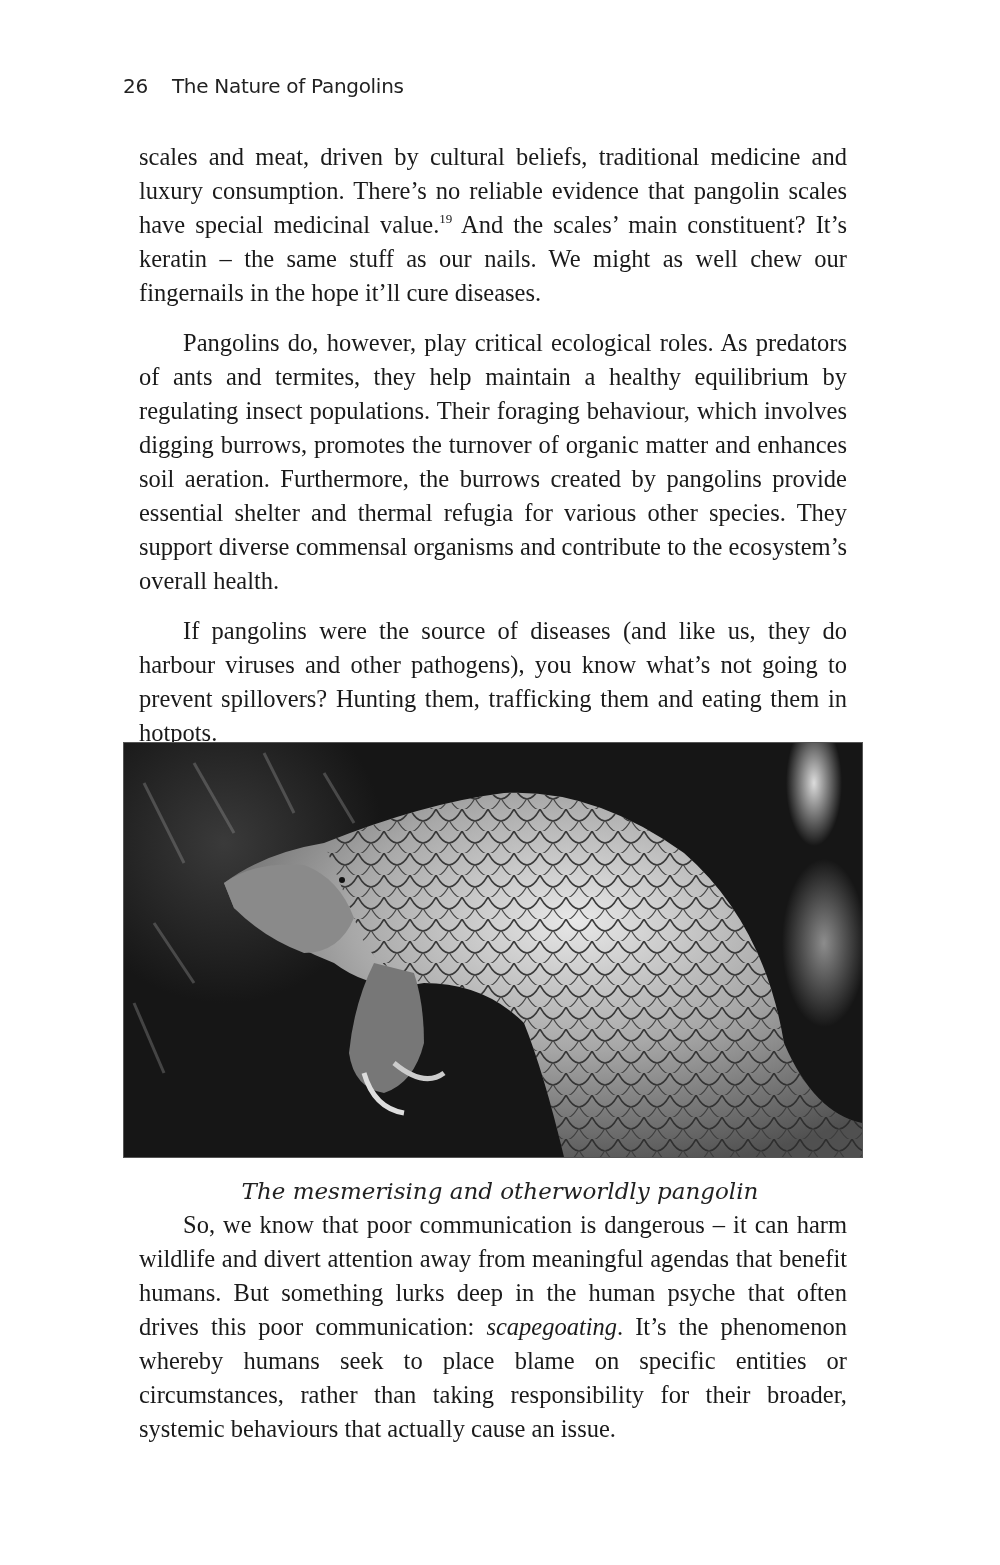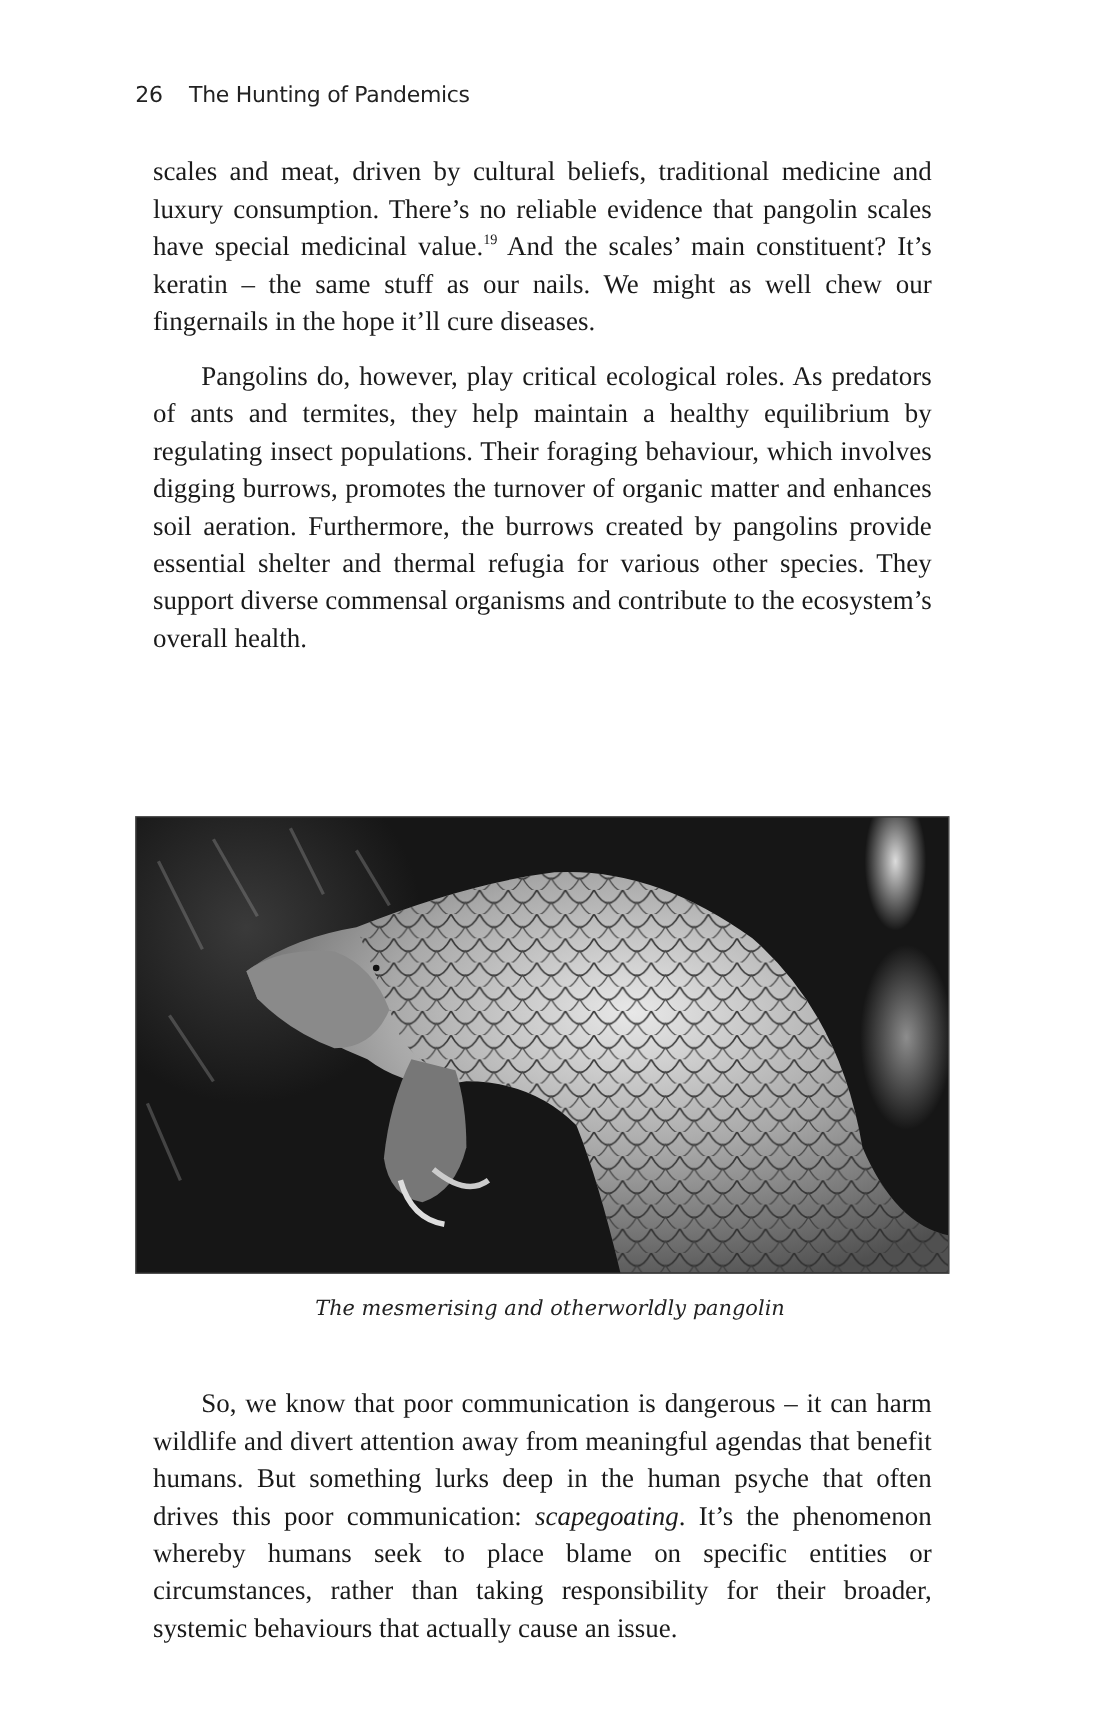--- a/index.html
+++ b/index.html
@@ -21,35 +21,36 @@
     position: absolute; left: 123px; top: 742px; width: 738px; height: 414px;
     border: 1px solid #555; overflow: hidden;
     background:
       radial-gradient(ellipse 40px 90px at 690px 40px, rgba(255,255,255,0.85), rgba(255,255,255,0) 70%),
       radial-gradient(ellipse 60px 120px at 700px 200px, rgba(220,220,220,0.6), rgba(255,255,255,0) 70%),
       radial-gradient(ellipse 200px 200px at 100px 100px, #3a3a3a, #161616 80%),
       #141414;
   }
   .caption {
     position: absolute; left: 0; width: 1000px; top: 1178px; text-align: center;
-    font-family: "DejaVu Serif", serif; font-style: italic; font-size: 19px; color: #222;
+    font-family: "DejaVu Serif", serif; font-style: italic; font-size: 23px; color: #222;
   }
   em.term { font-style: italic; }
 </style>
 </head>
 <body>
 
 <div class="running-head">
   <span class="pg">26</span>
-  <span>The Hunting of Pandemics</span>
+  <span>The Nature of Pangolins</span>
 </div>
 
 <div class="body-text" style="top:124px;">
   <p><span>scales and meat, driven by cultural beliefs, traditional medicine and luxury consumption. There’s no reliable evidence that pangolin scales have special medicinal value.</span><sup>19</sup><span> And the scales’ main constituent? It’s keratin – the same stuff as our nails. We might as well chew our fingernails in the hope it’ll cure diseases.</span></p>
   <p class="indent">Pangolins do, however, play critical ecological roles. As predators of ants and termites, they help maintain a healthy equilibrium by regulating insect populations. Their foraging behaviour, which involves digging burrows, promotes the turnover of organic matter and enhances soil aeration. Furthermore, the burrows created by pangolins provide essential shelter and thermal refugia for various other species. They support diverse commensal organisms and contribute to the ecosystem’s overall health.</p>
+  <p class="indent">If pangolins were the source of diseases (and like us, they do harbour viruses and other pathogens), you know what’s not going to prevent spillovers? Hunting them, trafficking them and eating them in hotpots.</p>
 </div>
 
 <div class="figure">
   <svg width="738" height="414" viewBox="0 0 738 414">
     <defs>
       <radialGradient id="bodyG" cx="0.55" cy="0.35" r="0.7">
         <stop offset="0" stop-color="#e8e8e8"></stop>
         <stop offset="0.5" stop-color="#a8a8a8"></stop>
         <stop offset="1" stop-color="#505050"></stop>
       </radialGradient>
@@ -75,15 +76,15 @@
     <circle cx="218" cy="137" r="3" fill="#111"></circle>
 
     <path d="M250 220 Q230 260 225 310 Q230 345 260 350 Q290 340 300 300 Q300 260 290 230 Z" fill="#777"></path>
     <path d="M240 330 Q250 365 280 370" fill="none" stroke="#ddd" stroke-width="5"></path>
     <path d="M270 320 Q300 345 320 330" fill="none" stroke="#ccc" stroke-width="5"></path>
   </svg>
 </div>
 
 <div class="caption">The mesmerising and otherworldly pangolin</div>
 
-<div class="body-text" style="top:1244px;">
+<div class="body-text" style="top:1192px;">
   <p class="indent"><span>So, we know that poor communication is dangerous – it can harm wildlife and divert attention away from meaningful agendas that benefit humans. But something lurks deep in the human psyche that often drives this poor communication: </span><em class="term">scapegoating</em><span>. It’s the phenomenon whereby humans seek to place blame on specific entities or circumstances, rather than taking responsibility for their broader, systemic behaviours that actually cause an issue.</span></p>
 </div>
 
 </body></html>

